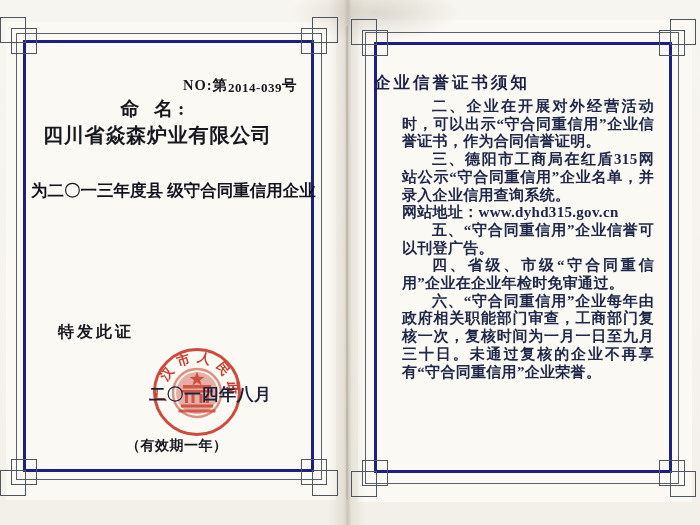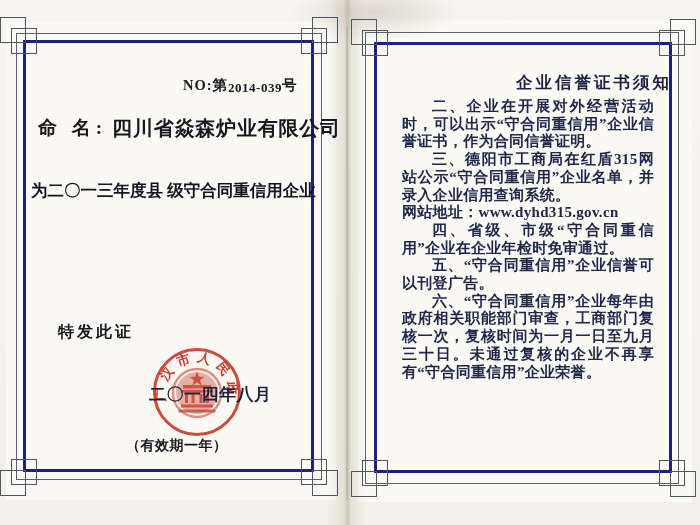--- a/index.html
+++ b/index.html
@@ -49,22 +49,22 @@
   .orn.fy::after { top:auto; bottom:11px; }
 
   
   .serial{
     position:absolute; left:183px; top:76px;
     font-size:14.5px; font-weight:bold; letter-spacing:1px; color:#17171f;
     white-space:nowrap;
   }
   .serial .num{ font-size:13px; position:relative; top:1.5px; letter-spacing:.5px; }
   .name-row{
-    position:absolute; left:38px; top:115px;
-    display:flex; align-items:flex-start; white-space:nowrap; color:#17171f;
+    position:absolute; left:38px; top:96px;
+    display:flex; align-items:center; white-space:nowrap; color:#17171f;flex-direction:column;
   }
   .name-label{ font-size:19px; font-weight:bold; letter-spacing:5px; }
   .company{ font-size:20px; font-weight:bold; letter-spacing:.8px; margin-left:5px; }
   .award{
     position:absolute; left:31px; top:180px; width:286px;
     font-size:16.5px; font-weight:bold; color:#131320; letter-spacing:0px;
     white-space:nowrap;
   }
   .issue{
     position:absolute; left:58px; top:322px;
@@ -78,21 +78,21 @@
   .validity{
     position:absolute; left:126px; top:437px;
     font-size:14px; font-weight:bold; letter-spacing:.5px; color:#17171f;
     white-space:nowrap;
   }
   .seal{ position:absolute; left:150px; top:345px; z-index:2; }
 
   
   .notice-title{
     position:absolute; left:374px; top:72px; width:298px;
-    text-align:right; font-size:16.5px; font-weight:bold;
+    text-align:left; font-size:16.5px; font-weight:bold;
     letter-spacing:3px; color:#1b2144; white-space:nowrap;
   }
   .notice-body{
     position:absolute; left:402px; top:98px; width:252px;
     font-size:15px; line-height:17.7px; letter-spacing:.3px;
     font-weight:bold; color:#20284a; text-align:justify;
   }
   .notice-body p{ text-indent:2em; margin:0; }
   .notice-body p.no-indent{ text-indent:0; }
 </style>
@@ -167,20 +167,20 @@
 
   <div class="notice-body">
 
 
       <p>二、企业在开展对外经营活动时，可以出示“守合同重信用”企业信誉证书，作为合同信誉证明。</p>
 
       <p>三、德阳市工商局在红盾315网站公示“守合同重信用”企业名单，并录入企业信用查询系统。</p>
 
       <p class="no-indent">网站地址：www.dyhd315.gov.cn</p>
 
+      <p>五、“守合同重信用”企业信誉可以刊登广告。</p>
+
       <p>四、省级、市级“守合同重信用”企业在企业年检时免审通过。</p>
-
-      <p>五、“守合同重信用”企业信誉可以刊登广告。</p>
 
       <p>六、“守合同重信用”企业每年由政府相关职能部门审查，工商部门复核一次，复核时间为一月一日至九月三十日。未通过复核的企业不再享有“守合同重信用”企业荣誉。</p>
     </div>
 
 </div>
 
 </body></html>

